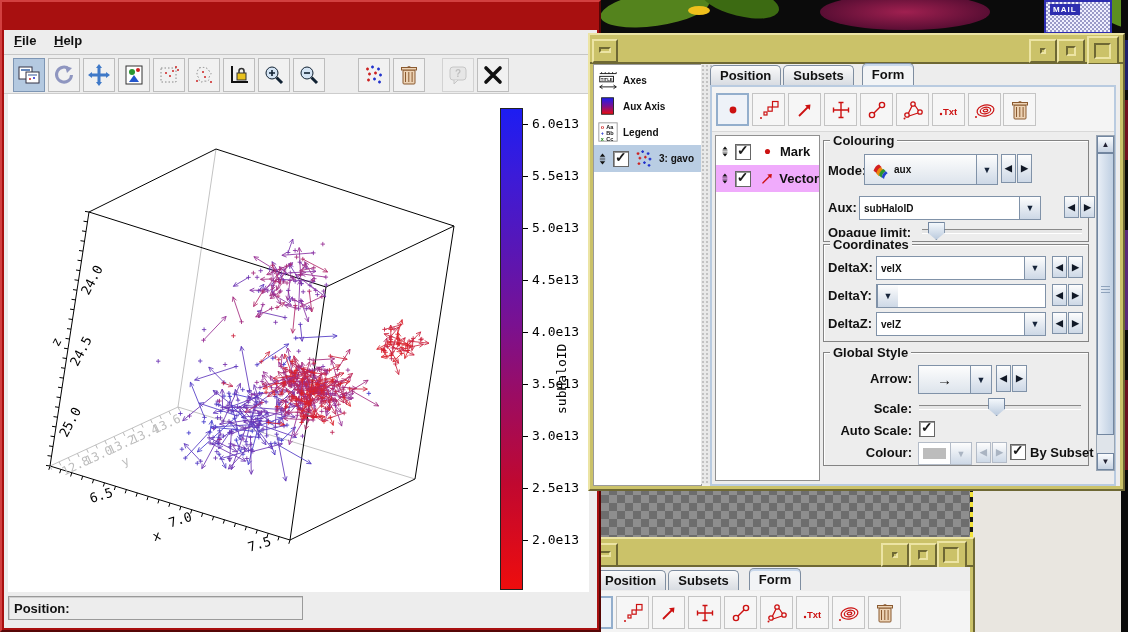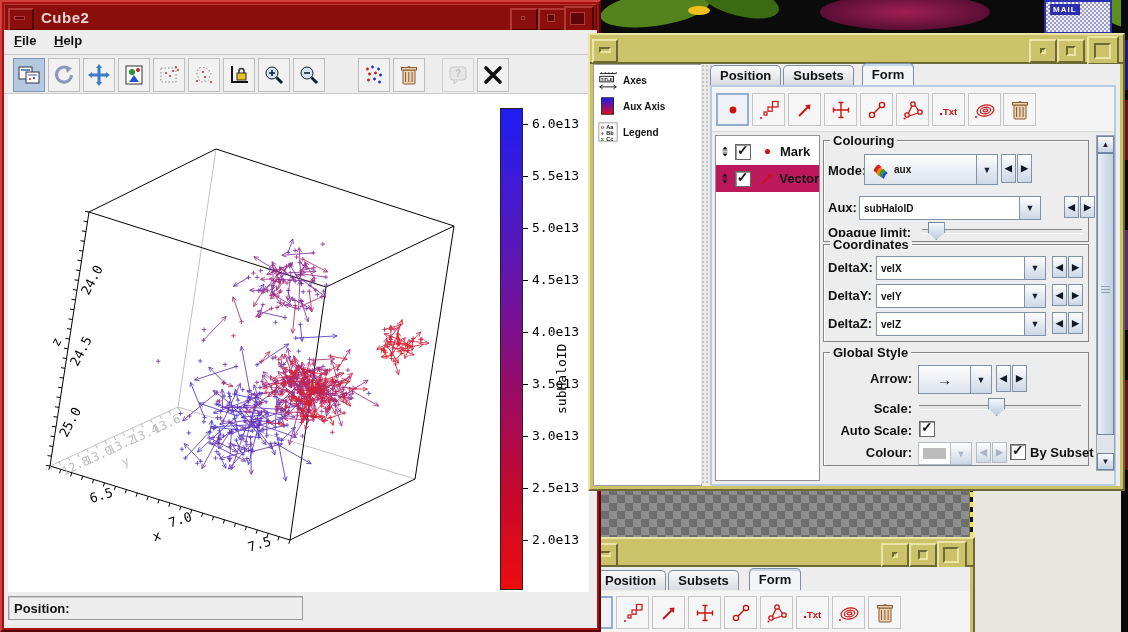--- a/index.html
+++ b/index.html
@@ -101,21 +101,21 @@
   .nav-row{position:absolute;left:0;width:107px;height:26px;display:flex;align-items:center;gap:4px;}
   .nav-row .lab{font-size:10px;font-weight:bold;color:#111;white-space:nowrap;}
   .nav-row.sel{background:#b9cde3;}
   #splitter{position:absolute;left:108px;top:0;width:11px;height:420px;background:#e9e9e9;
       background-image:radial-gradient(#c2c2c2 1px,transparent 1px);background-size:4px 4px;}
 
   #tabpanel{position:absolute;left:117px;top:21px;width:402px;height:397px;border:2px solid #b9cbe0;background:#ededed;}
   #form-toolbar{position:absolute;left:0;top:0;right:0;height:44px;background:#f4f4f4;border-bottom:1px solid #d8d8d8;}
   #layers{position:absolute;left:3px;top:48px;width:103px;height:344px;background:#fff;border:1px solid #909090;overflow:hidden;}
   .layer-row{position:absolute;left:0;width:103px;height:27px;display:flex;align-items:center;}
-  .layer-row.sel{background:#be185d;}
+  .layer-row.sel{background:#f0abfc;}
   .layer-row .lab{font-size:13px;font-weight:bold;color:#111;margin-left:4px;white-space:nowrap;}
   #settings{position:absolute;left:109px;top:49px;width:272px;height:344px;}
   #vscroll{position:absolute;left:384px;top:48px;width:17px;height:334px;background:#dfe4ea;border:1px solid #9aa6b4;}
   .sbtn{position:absolute;left:0;width:15px;height:15px;background:linear-gradient(#fafcfe,#c6d2e2);
       border:1px solid #7286a0;color:#223;font-size:8px;display:flex;align-items:center;justify-content:center;}
   #sthumb{position:absolute;left:0;top:17px;width:15px;height:280px;background:linear-gradient(90deg,#e8eef6,#bfcfe2);
       border:1px solid #7286a0;}
   #sthumb::after{content:"";position:absolute;left:3px;top:132px;right:3px;height:8px;
       background:repeating-linear-gradient(180deg,#8fa3bc 0 1px,transparent 1px 3px);}
 
@@ -395,35 +395,20 @@
               <svg width="24" height="24">
                 <use href="#sym-form-trash"></use>
               </svg>
             </div>
           </div>
       </div>
     </div>
   </div>
 
   <div id="main-window">
-    <div id="mw-title">
-      <div class="rbtn" style="left:3px;width:22px;">
-          <i style="left:4px;top:6px;width:9px;height:2px;"></i>
-        </div>
-      <span class="t">Cube2</span>
-      <div class="rbtn" style="right:58px;">
-          <i style="left:9px;top:6px;width:2px;height:2px;"></i>
-        </div>
-      <div class="rbtn" style="right:30px;">
-          <i style="left:7px;top:4px;width:6px;height:6px;"></i>
-        </div>
-      <div class="rbtn" style="right:2px;top:1px;width:26px;height:23px;">
-          <i style="left:4px;top:4px;width:13px;height:11px;"></i>
-        </div>
-    </div>
     <div id="mw-content">
       <div id="menubar">
         <span class="menu-item" style="left:10px;">File</span>
         <span class="menu-item" style="left:50px;">Help</span>
       </div>
       <div id="toolbar">
         <div class="tb-group" style="left:9px;top:3px;">
             <div class="tbtn active">
               <svg width="24" height="24">
                 <use href="#sym-plot-windows"></use>
@@ -599,20 +584,30 @@
               <use href="#sym-auxaxis"></use>
             </svg>
           <span class="lab">Aux Axis</span>
         </div>
         <div class="nav-row" style="top:54px;">
           <svg width="22" height="22" style="margin-left:3px;">
               <use href="#sym-legend"></use>
             </svg>
           <span class="lab">Legend</span>
         </div>
+        <div class="nav-row sel" style="top:80px;height:27px;">
+          <svg width="13" height="18" style="margin-left:2px;">
+              <use href="#sym-updown"></use>
+            </svg>
+          <span class="cb on"></span>
+          <svg width="22" height="22">
+              <use href="#sym-scatter-small"></use>
+            </svg>
+          <span class="lab">3: gavo</span>
+        </div>
       </div>
       <div id="splitter"></div>
 
       <div class="tabs" style="left:117px;top:0;">
         <div class="tab">Position</div>
         <div class="tab">Subsets</div>
         <div class="tab active" style="margin-left:6px;">Form</div>
       </div>
 
       <div id="tabpanel">
@@ -729,21 +724,20 @@
             <div class="combo" style="left:52px;top:11px;width:168px;height:22px;">
               <span class="val">velX</span>
               <span class="dd">▼</span>
             </div>
             <div class="spin" style="left:228px;top:11px;">
                 <b style="height:20px;">◀</b>
                 <b style="height:20px;">▶</b>
               </div>
             <span class="rowlabel" style="left:4px;top:43px;">DeltaY:</span>
             <div class="combo" style="left:52px;top:39px;width:168px;height:22px;">
-              <span class="val">velY</span>
               <span class="dd">▼</span>
             </div>
             <div class="spin" style="left:228px;top:39px;">
                 <b style="height:20px;">◀</b>
                 <b style="height:20px;">▶</b>
               </div>
             <span class="rowlabel" style="left:4px;top:71px;">DeltaZ:</span>
             <div class="combo" style="left:52px;top:67px;width:168px;height:22px;">
               <span class="val">velZ</span>
               <span class="dd">▼</span>

